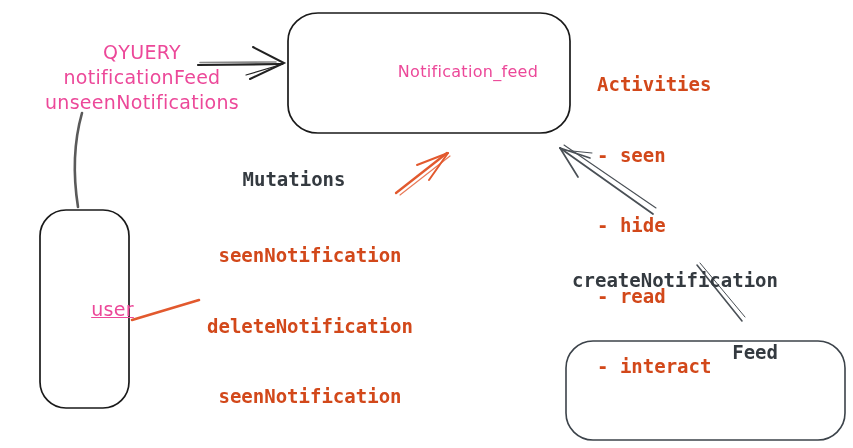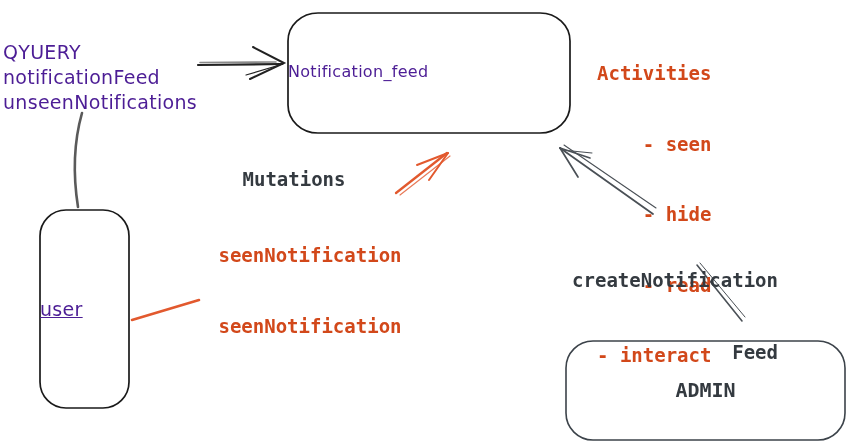--- a/index.html
+++ b/index.html
@@ -9,40 +9,41 @@
     background:#ffffff;
     overflow:hidden;
     font-family:"DejaVu Sans", sans-serif;
   }
   .abs { position:absolute; }
   svg.layer { position:absolute; left:0; top:0; }
 
   
   .hand {
     font-family:"DejaVu Sans", sans-serif;
-    color:#4c1d95;
+    color:#ec4899;
     font-size:19px;
     line-height:25px;
-    text-align:left;
+    text-align:center;
     letter-spacing:0.3px;
+    margin-left:39px;
   }
   
   .mono {
     font-family:"DejaVu Sans Mono", monospace;
     font-weight:bold;
     font-size:19px;
     line-height:23.5px;
     white-space:pre;
   }
   .orange { color:#d2481a; }
   .dark   { color:#343a40; }
 
   .query-block   { left:3px;   top:40px;  width:200px; }
   .notif-label   { left:288px; top:59px;  width:282px; font-size:16px; }
-  .activities    { left:597px; top:15px;  text-align:right; }
+  .activities    { left:597px; top:26px;  text-align:left; }
   .mutations-t   { left:214px; top:168px; width:160px; text-align:center; }
   .mutations-l   { left:176px; top:197px; width:268px; text-align:center; }
   .create-label  { left:538px; top:220px; width:240px; text-align:right; line-height:24px; }
   .user-label    { left:40px;  top:297px; width:67px;text-decoration:underline; }
   .admin-label   { left:566px; top:378px; width:279px; text-align:center; font-size:20px; line-height:24px; }
 </style>
 </head>
 <body>
 
 <div class="canvas">
@@ -110,26 +111,26 @@
     <div>- seen</div>
     <div>- hide</div>
     <div>- read</div>
     <div>- interact</div>
   </div>
 
   <div class="abs mono dark mutations-t">Mutations</div>
 
   <div class="abs mono orange mutations-l">
     <div>seenNotification</div>
+    <div>deleteNotification</div>
     <div>seenNotification</div>
     
   </div>
 
   <div class="abs mono dark create-label">
     <div>createNotification</div>
     <div>Feed</div>
   </div>
 
   <div class="abs hand user-label">user</div>
 
-  <div class="abs mono dark admin-label">ADMIN</div>
 
 </div>
 
 </body></html>

